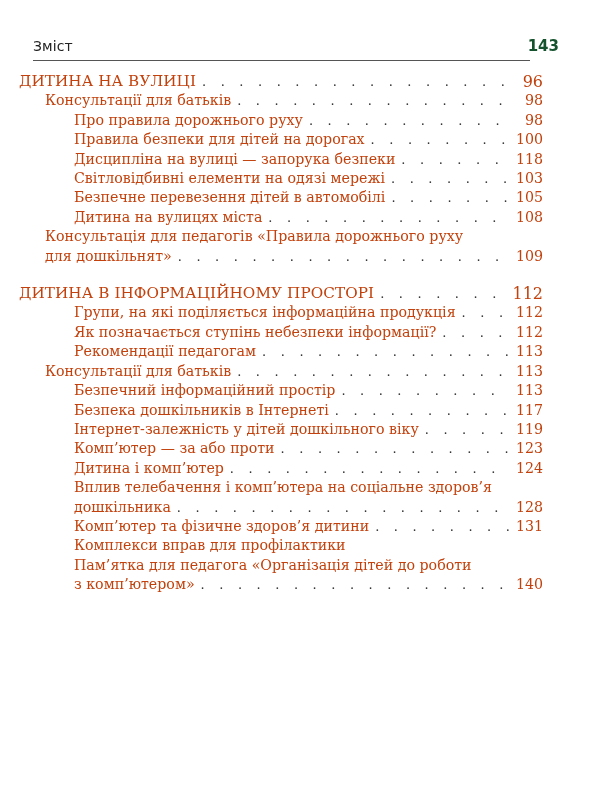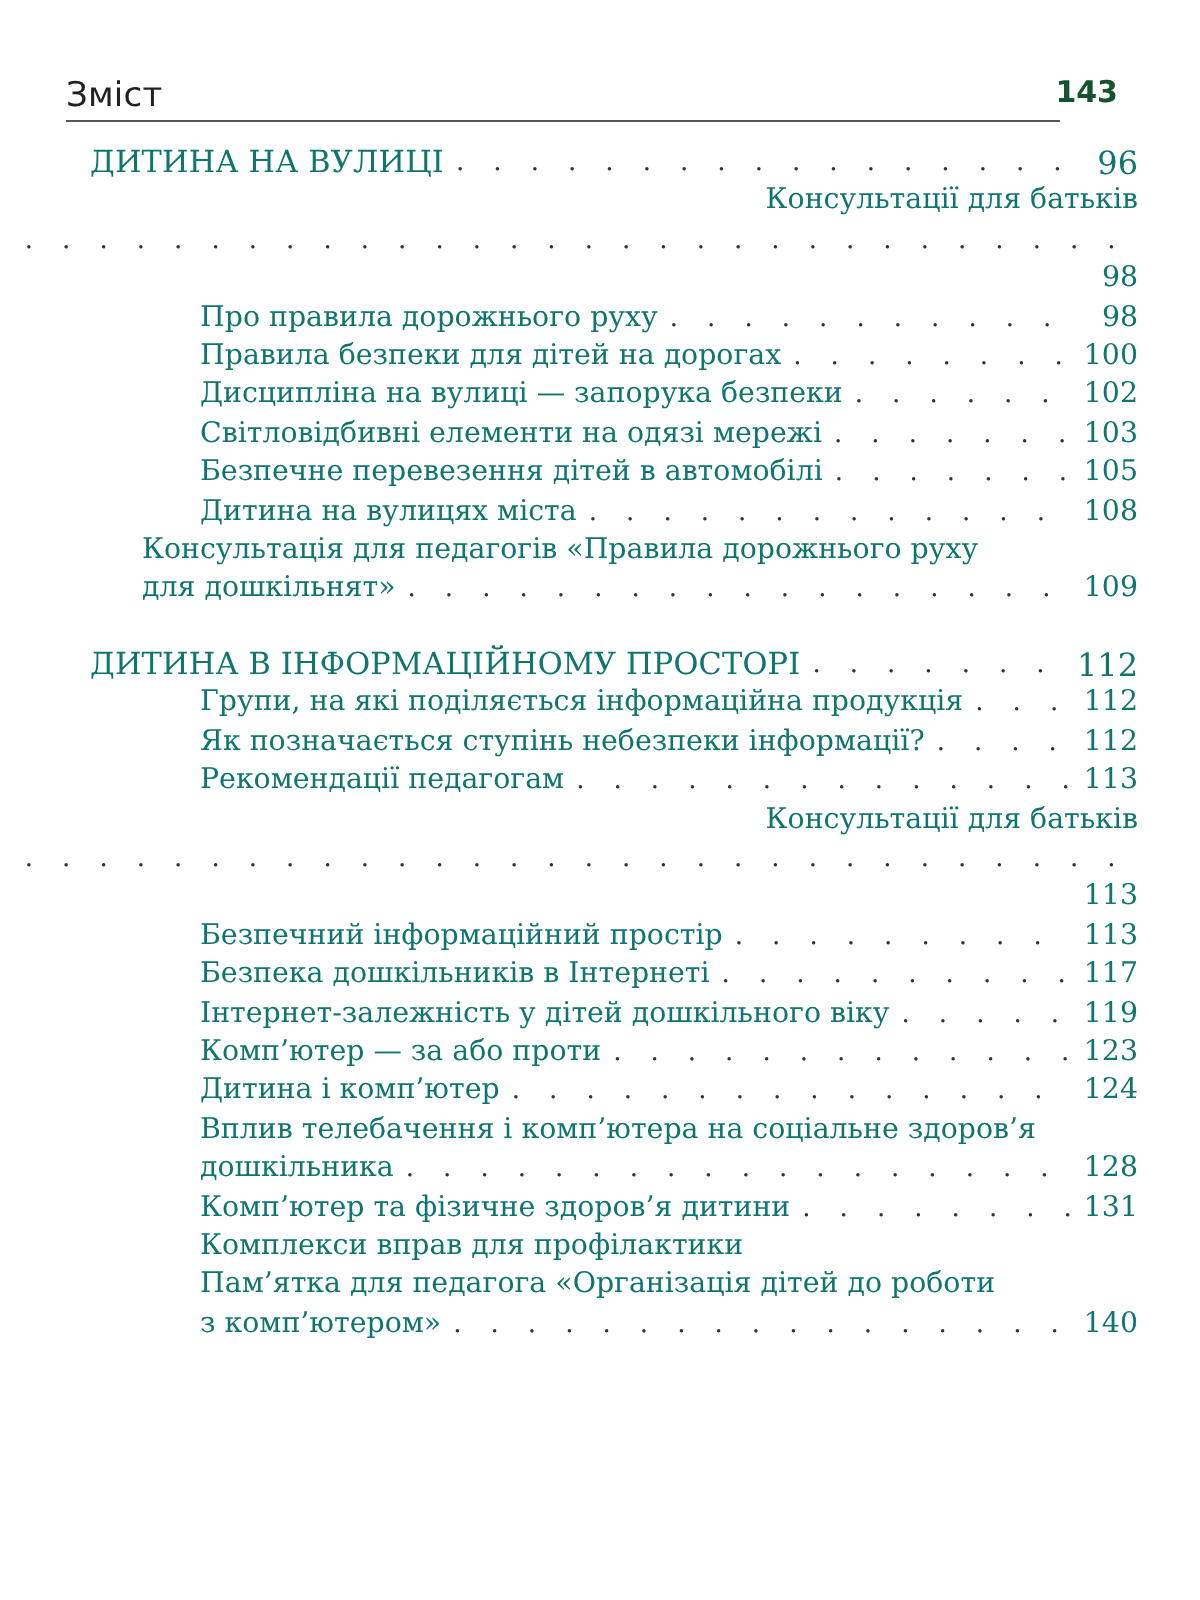--- a/index.html
+++ b/index.html
@@ -24,21 +24,21 @@
       left: 33px;
       top: 36px;
       width: 526px;
       height: 22px;
       font-family: "DejaVu Sans", sans-serif;
     }
     .running-head .title {
       position: absolute;
       left: 0;
       top: 2px;
-      font-size: 17px;
+      font-size: 14px;
       color: #222;
       letter-spacing: 0.1px;
     }
     .running-head .num {
       position: absolute;
       right: 0;
       top: 1px;
       font-size: 15px;
       font-weight: bold;
       color: #14532d;
@@ -46,38 +46,38 @@
     .rule {
       position: absolute;
       left: 33px;
       top: 60px;
       width: 497px;
       height: 0;
       border-top: 1.5px solid #555;
     }
     .toc {
       position: absolute;
-      left: 45px;
+      left: 19px;
       top: 72px;
       width: 524px;
       font-family: "DejaVu Serif", serif;
       font-size: 14.2px;
       line-height: 19.4px;
-      color: #0f766e;
+      color: #c2410c;
     }
     .section-gap {
       height: 18px;
     }
     .entry {
       position: relative;
       display: flex;
       align-items: flex-end;
     }
     .entry.lvl0 { padding-left: 0; }
-    .entry.lvl1 { padding-left: 26px; flex-direction: column; }
+    .entry.lvl1 { padding-left: 26px; }
     .entry.lvl2 { padding-left: 55px; }
     .entry.lvl0 .text {
       font-size: 15.2px;
       letter-spacing: 0.1px;
     }
     .entry .text {
       white-space: nowrap;
       flex: 0 0 auto;
     }
     .entry .leader {
@@ -162,21 +162,21 @@
       <span class="page-num">98</span>
     </div>
     <div class="entry lvl2">
       <span class="text">Правила безпеки для дітей на дорогах</span>
       <span class="leader"></span>
       <span class="page-num">100</span>
     </div>
     <div class="entry lvl2">
       <span class="text">Дисципліна на вулиці — запорука безпеки</span>
       <span class="leader"></span>
-      <span class="page-num">102</span>
+      <span class="page-num">118</span>
     </div>
     <div class="entry lvl2">
       <span class="text">Світловідбивні елементи на одязі мережі</span>
       <span class="leader"></span>
       <span class="page-num">103</span>
     </div>
     <div class="entry lvl2">
       <span class="text">Безпечне перевезення дітей в автомобілі</span>
       <span class="leader"></span>
       <span class="page-num">105</span>

